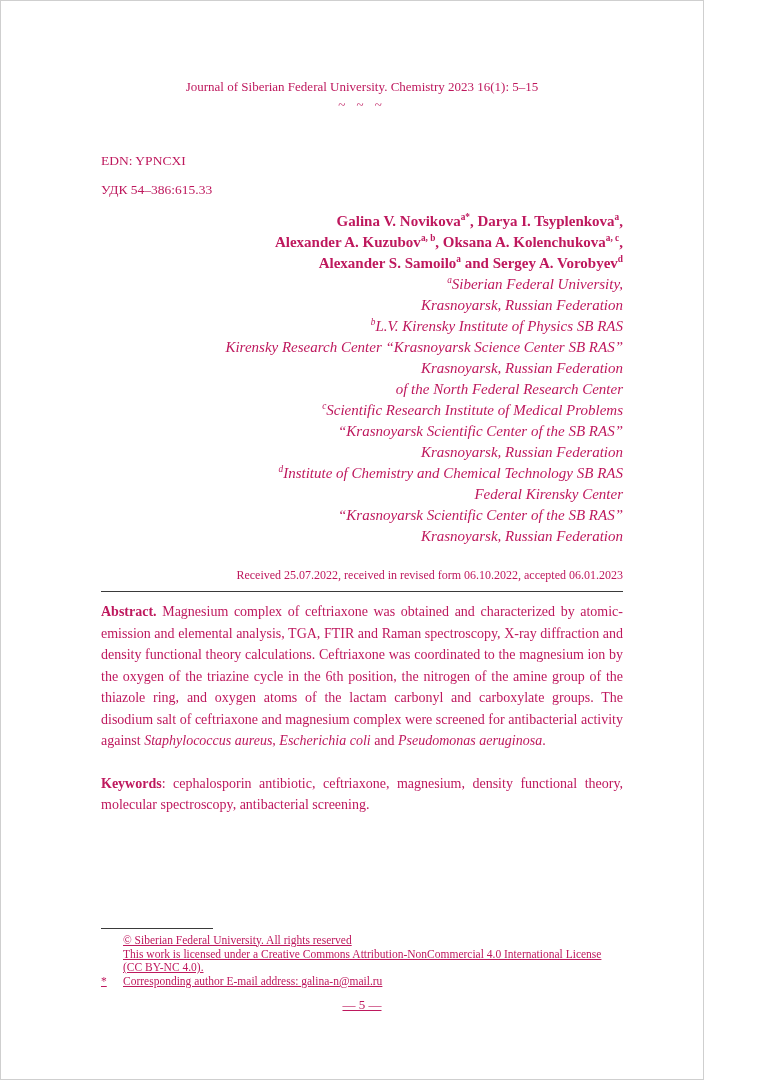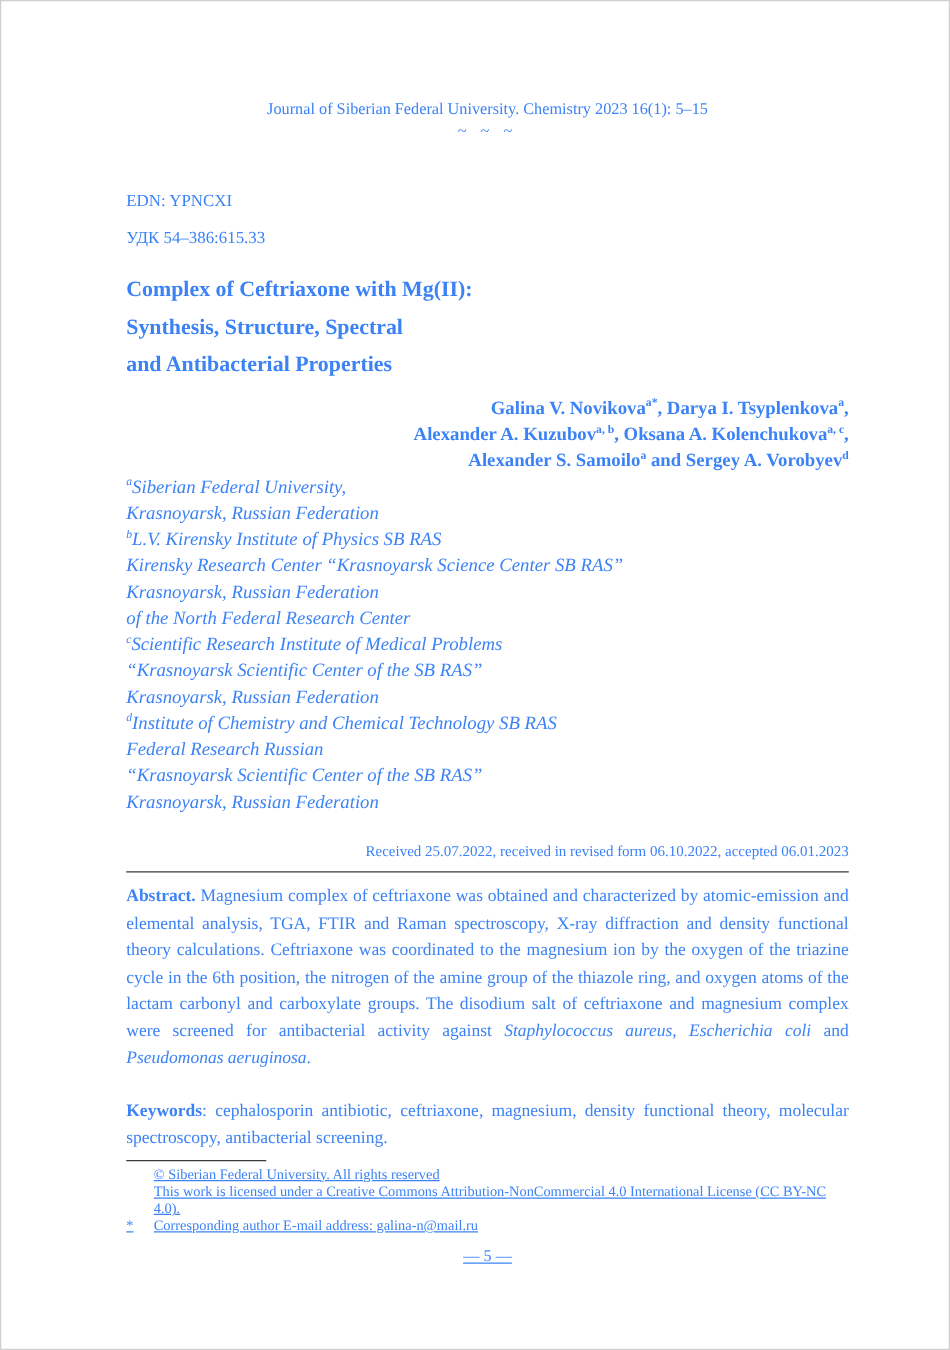--- a/index.html
+++ b/index.html
@@ -1,36 +1,36 @@
 <!DOCTYPE html>
 <html><head>
 <meta charset="utf-8">
 <style>
   html,body{margin:0;padding:0;background:#ffffff;}
   .page{
     position:relative;
-    width:760px;height:1080px;
+    width:704px;height:1080px;
     box-sizing:border-box;
     background:#ffffff;
     border:1px solid #cfcfcf;
     font-family:"Liberation Serif","DejaVu Serif",serif;
-    color:#3b82f6;
+    color:#be185d;
     overflow:hidden;
   }
   .content{
     position:absolute;
     left:100px;right:80px;top:78px;
   }
   .journal-line{font-size:13px;text-align:center;}
   .ornament{font-size:13px;text-align:center;letter-spacing:4px;margin-top:2px;}
   .meta-block{margin-top:40px;}
   .meta-line{font-size:13.5px;margin-bottom:13px;}
   .title-block{margin-top:18px;font-weight:bold;font-size:17.5px;line-height:30px;}
   .authors-block{margin-top:11px;text-align:right;font-weight:bold;font-size:15px;line-height:21px;}
-  .affiliations-block{font-style:italic;font-size:15px;line-height:21px;}
+  .affiliations-block{text-align:right;font-style:italic;font-size:15px;line-height:21px;}
   sup{font-size:62%;line-height:0;vertical-align:super;}
   .received-line{margin-top:21px;text-align:right;font-size:12px;}
   .rule-full{border:0;border-top:1px solid #3a3a3a;margin:8px 0 0 0;}
   .abstract-par{margin:9px 0 0 0;font-size:14px;line-height:21.5px;text-align:justify;}
   .keywords-par{margin:21px 0 0 0;font-size:14px;line-height:21.5px;text-align:justify;}
   b.lead{font-weight:bold;}
   .footer-block{
     position:absolute;left:100px;right:80px;bottom:68px;
     font-size:11.5px;line-height:13.5px;text-decoration:underline;
   }
@@ -47,44 +47,39 @@
   <div class="content">
 
     <div class="journal-line">Journal of Siberian Federal University. Chemistry 2023 16(1): 5–15</div>
     <div class="ornament">~ ~ ~</div>
 
     <div class="meta-block">
       <div class="meta-line">EDN: YPNCXI</div>
       <div class="meta-line">УДК 54–386:615.33</div>
     </div>
 
-    <div class="title-block">
-        <div class="title-line">Complex of Ceftriaxone with Mg(II):</div>
-        <div class="title-line">Synthesis, Structure, Spectral</div>
-        <div class="title-line">and Antibacterial Properties</div>
-      </div>
 
     <div class="authors-block">
         <div class="author-line">Galina V. Novikova<sup>a*</sup>, Darya I. Tsyplenkova<sup>a</sup>,</div>
         <div class="author-line">Alexander A. Kuzubov<sup>a, b</sup>, Oksana A. Kolenchukova<sup>a, c</sup>,</div>
         <div class="author-line">Alexander S. Samoilo<sup>a</sup> and Sergey A. Vorobyev<sup>d</sup></div>
       </div>
 
     <div class="affiliations-block">
         <div class="affiliation-line"><sup>a</sup>Siberian Federal University,</div>
         <div class="affiliation-line">Krasnoyarsk, Russian Federation</div>
         <div class="affiliation-line"><sup>b</sup>L.V. Kirensky Institute of Physics SB RAS</div>
         <div class="affiliation-line">Kirensky Research Center “Krasnoyarsk Science Center SB RAS”</div>
         <div class="affiliation-line">Krasnoyarsk, Russian Federation</div>
         <div class="affiliation-line">of the North Federal Research Center</div>
         <div class="affiliation-line"><sup>c</sup>Scientific Research Institute of Medical Problems</div>
         <div class="affiliation-line">“Krasnoyarsk Scientific Center of the SB RAS”</div>
         <div class="affiliation-line">Krasnoyarsk, Russian Federation</div>
         <div class="affiliation-line"><sup>d</sup>Institute of Chemistry and Chemical Technology SB RAS</div>
-        <div class="affiliation-line">Federal Research Russian</div>
+        <div class="affiliation-line">Federal Kirensky Center</div>
         <div class="affiliation-line">“Krasnoyarsk Scientific Center of the SB RAS”</div>
         <div class="affiliation-line">Krasnoyarsk, Russian Federation</div>
       </div>
 
     <div class="received-line">Received 25.07.2022, received in revised form 06.10.2022, accepted 06.01.2023</div>
 
     <hr class="rule-full">
 
     <p class="abstract-par"><b class="lead">Abstract.</b><span> Magnesium complex of ceftriaxone was obtained and characterized by atomic-emission and elemental analysis, TGA, FTIR and Raman spectroscopy, X-ray diffraction and density functional theory calculations. Ceftriaxone was coordinated to the magnesium ion by the oxygen of the triazine cycle in the 6th position, the nitrogen of the amine group of the thiazole ring, and oxygen atoms of the lactam carbonyl and carboxylate groups. The disodium salt of ceftriaxone and magnesium complex were screened for antibacterial activity against <i>Staphylococcus aureus</i>, <i>Escherichia coli</i> and <i>Pseudomonas aeruginosa</i>.</span></p>
 

